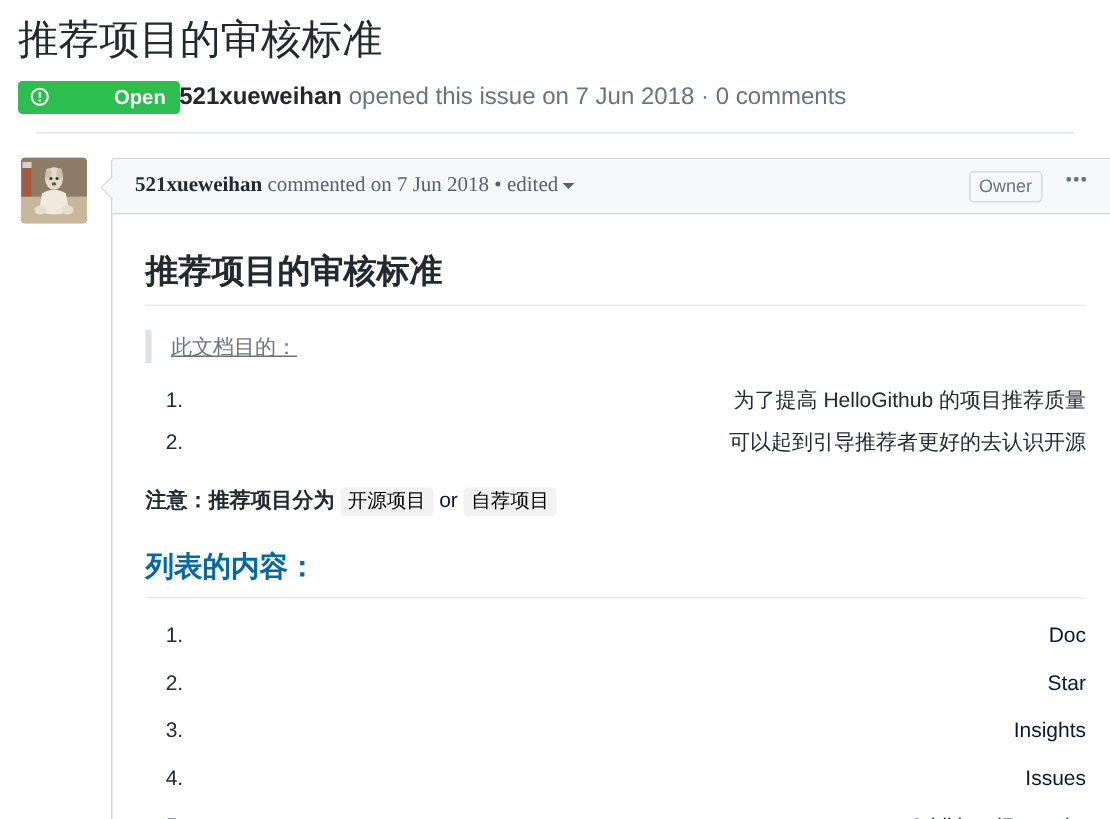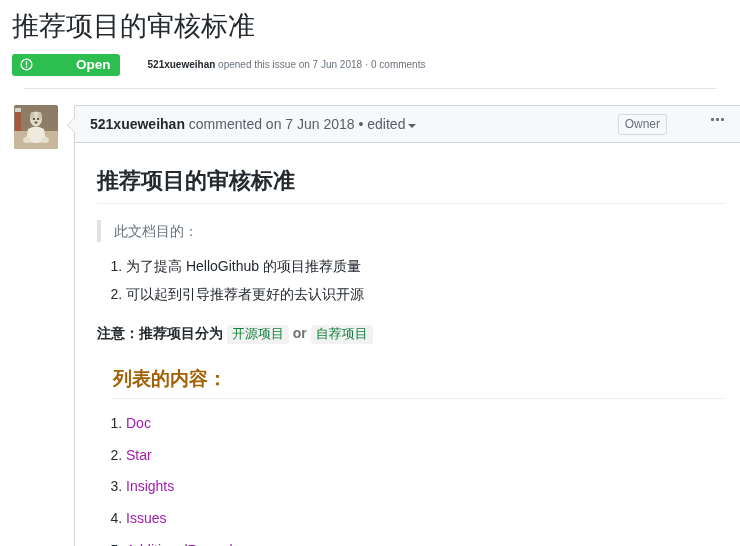--- a/index.html
+++ b/index.html
@@ -59,22 +59,22 @@
     line-height: 1;
     gap: 38px;
   }
   .state-badge .badge-icon {
     display: inline-flex;
     align-items: center;
     margin-right: 5px;
   }
 
   .meta-text {
-    margin-left: 28px;
-    font-size: 10px;
+    margin-left: 0;
+    font-size: 16px;
     color: #6a737d;
     line-height: 1;
   }
   .meta-text .author { color: #24292e; font-weight: bold; }
 
   .header-rule {
     margin: 12px 12px 0 12px;
     height: 1px;
     background: #e1e4e8;
     border: 0;
@@ -131,34 +131,34 @@
     background: #f6f8fa;
     border-bottom: 1px solid #d1d5da;
     border-radius: 2px 0 0 0;
     padding: 9px 14px 9px 15px;
     display: flex;
     align-items: center;
     justify-content: space-between;
     white-space: nowrap;
     height: 37px;
   }
-  .comment-header-left { font-size: 14px; color: #586069; }
+  .comment-header-left { font-size: 14px; color: #586069; font-family: Liberation Serif, serif; }
   .comment-header-left .author { color: #24292e; font-weight: bold; }
   .edited-wrap { color: #586069; }
   .caret {
     display: inline-block;
     width: 0; height: 0;
     border-left: 4px solid transparent;
     border-right: 4px solid transparent;
     border-top: 4px solid #586069;
     margin-left: 3px;
     vertical-align: middle;
   }
 
-  .comment-header-right { display: flex; align-items: flex-start; gap: 28px; }
+  .comment-header-right { display: flex; align-items: flex-start; }
   .owner-badge {
     border: 1px solid #d5dae0;
     border-radius: 3px;
     color: #6a737d;
     font-size: 12px;
     padding: 3px 6px 4px 6px;
     line-height: 1;
     background: #f6f8fa;
   }
   .kebab {
@@ -188,61 +188,62 @@
     font-weight: bold;
     margin: 8px 0 0 0;
     padding-bottom: 8px;
     border-bottom: 1px solid #eaecef;
     line-height: 1.25;
     color: #24292e;
   }
   .md-h2 {
     font-size: 19px;
     font-weight: bold;
-    margin: 22px 0 0 16px;
+    margin: 22px 0 0 0;
     padding-bottom: 7px;
     border-bottom: 1px solid #eaecef;
     line-height: 1.25;
-    color: #a16207;
+    color: #0369a1;
   }
 
   blockquote.md-quote {
     margin: 16px 0 0 0;
     padding: 0 0 0 13px;
     border-left: 4px solid #dfe2e5;
     color: #6a737d;
     font-size: 14px;
     line-height: 1.6;
+    text-decoration: underline;
   }
 
   ol.md-list {
     margin: 14px 0 0 0;
     padding-left: 29px;
     font-size: 14px;
   }
-  ol.md-list li { margin-bottom: 6px; line-height: 1.55; }
+  ol.md-list li { margin-bottom: 6px; line-height: 1.55; text-align: right; }
   ol.md-list.linklist { margin-top: 14px; }
   ol.md-list.linklist li { margin-bottom: 10px; }
-  ol.md-list a { color: #a21caf; text-decoration: none; }
+  ol.md-list a { color: #0f172a; text-decoration: none; }
 
   p.md-note {
     margin: 16px 0 0 0;
     font-size: 14px;
     font-weight: bold;
     line-height: 1.6;
   }
-  p.md-note .normal { font-weight: bold; color: #737373; }
+  p.md-note .normal { font-weight: normal; color: #0f172a; }
   code.md-code {
     font-family: "Liberation Mono", "DejaVu Sans Mono", monospace;
     background: rgba(27,31,35,0.06);
     border-radius: 3px;
     padding: 2px 5px;
     font-size: 13px;
     font-weight: normal;
-    color: #15803d;
+    color: #000000;
   }
   .note-cn { font-family: "Liberation Sans", "DejaVu Sans", sans-serif; }
 </style>
 </head>
 <body>
 
 <div class="page">
 
   <div class="issue-header">
 

